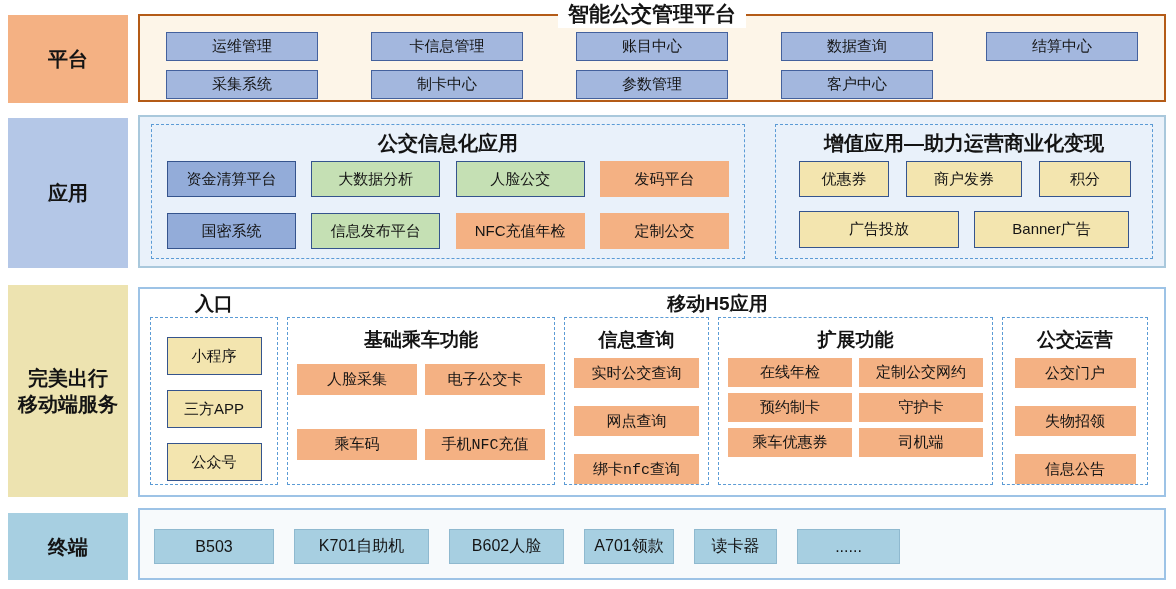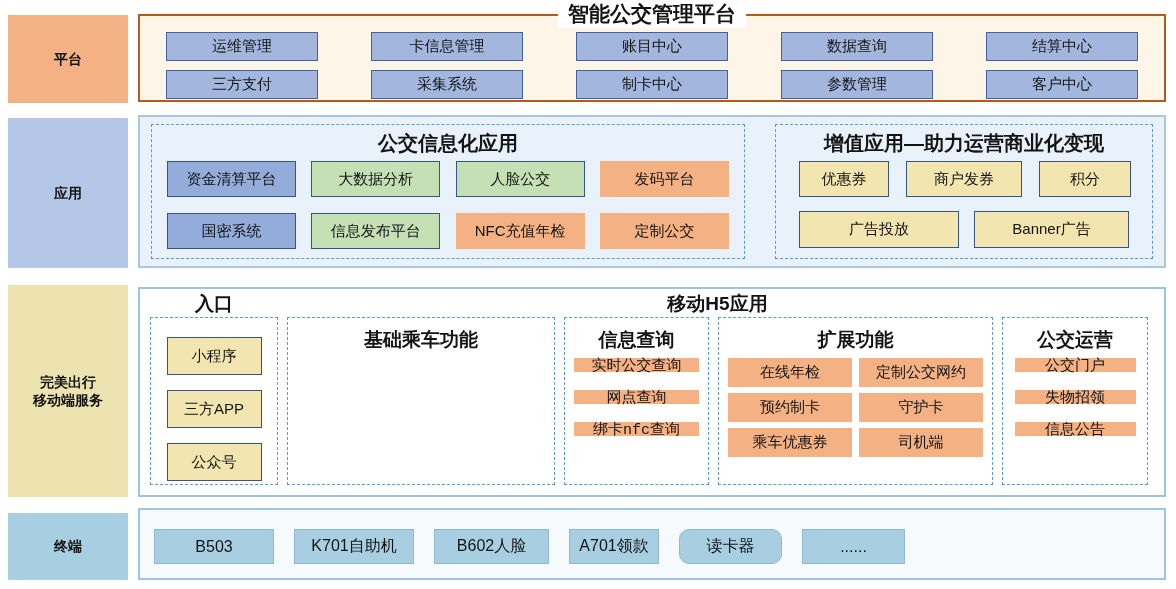--- a/index.html
+++ b/index.html
@@ -1,21 +1,21 @@
 <!DOCTYPE html>
 <html><head>
 <meta charset="utf-8">
 <style>
   html,body{margin:0;padding:0;background:#ffffff;}
   body{font-family:"Liberation Sans","DejaVu Sans",sans-serif;color:#141414;}
   .canvas{position:relative;width:1176px;height:589px;background:#ffffff;overflow:hidden;}
 
   
   .rail-label{position:absolute;left:8px;width:120px;display:flex;align-items:center;justify-content:center;
-    font-weight:bold;font-size:14px;text-align:center;line-height:1.3;}
+    font-weight:bold;font-size:20px;text-align:center;line-height:1.3;}
   .rail-platform{top:15px;height:88px;background:#F4B183;}
   .rail-app{top:118px;height:150px;background:#B4C7E7;}
   .rail-mobile{top:285px;height:212px;background:#EDE3B0;}
   .rail-terminal{top:513px;height:67px;background:#A7CFE1;}
 
   
   .container{position:absolute;left:138px;width:1028px;box-sizing:border-box;}
   .container-platform{top:14px;height:88px;background:#FDF5E8;border:2px solid #B45B17;}
   .container-app{top:115px;height:153px;background:#E9F1FA;border:2px solid #A9C8DC;}
   .container-mobile{top:287px;height:210px;background:#ffffff;border:2px solid #9DC3E6;}
@@ -58,27 +58,27 @@
   .h5-group{height:168px;}
   .g-basic{width:268px;} .g-info{width:145px;} .g-ext{width:275px;} .g-ops{width:146px;}
   .g-title{font-weight:bold;font-size:19px;text-align:center;margin-top:9px;white-space:nowrap;}
   .grid-2col{display:grid;grid-template-columns:repeat(2,120px);justify-content:space-between;
     padding:0 9px;margin-top:11px;row-gap:34px;}
   .grid-2col .node{height:31px;}
   .grid-ext{display:grid;grid-template-columns:repeat(2,124px);justify-content:space-between;
     padding:0 9px;margin-top:5px;row-gap:6px;}
   .grid-ext .node{height:29px;}
   .grid-1col{display:flex;flex-direction:column;align-items:center;margin-top:5px;gap:18px;}
-  .grid-1col .node{height:14px;}
+  .grid-1col .node{height:30px;}
   .w125{width:125px;} .w121{width:121px;}
 
   
   .terminal-flex{display:flex;gap:20px;padding:19px 0 0 14px;}
   .node-terminal{height:35px;background:#A7CFE1;border:1px solid #8FB9CF;font-size:16px;}
-  .t0{width:120px;} .t1{width:120px;} .t2{width:115px;} .t3{width:90px;} .t4{width:103px;border-radius:10px;} .t5{width:103px;}
+  .t0{width:120px;} .t1{width:135px;} .t2{width:115px;} .t3{width:90px;} .t4{width:83px;} .t5{width:103px;}
 </style>
 </head>
 <body>
 
 <div class="canvas">
 
   <div class="rail-label rail-platform">平台</div>
   <div class="rail-label rail-app">应用</div>
   <div class="rail-label rail-mobile">
     <div>
@@ -89,21 +89,20 @@
   <div class="rail-label rail-terminal">终端</div>
 
   <div class="container container-platform">
     <div class="main-title">智能公交管理平台</div>
     <div class="platform-grid">
       <div class="node node-blue1">运维管理</div>
       <div class="node node-blue1">卡信息管理</div>
       <div class="node node-blue1">账目中心</div>
       <div class="node node-blue1">数据查询</div>
       <div class="node node-blue1">结算中心</div>
-      <div class="node node-blue1">三方支付</div>
       <div class="node node-blue1">采集系统</div>
       <div class="node node-blue1">制卡中心</div>
       <div class="node node-blue1">参数管理</div>
       <div class="node node-blue1">客户中心</div>
     </div>
   </div>
 
   <div class="container container-app">
     <div class="app-flex">
       <div class="dashed app-box1">
@@ -141,20 +140,26 @@
         <div class="node node-yellow entry-item">小程序</div>
         <div class="node node-yellow entry-item">三方APP</div>
         <div class="node node-yellow entry-item">公众号</div>
       </div>
     </div>
     <div class="h5-area">
       <div class="col-title">移动H5应用</div>
       <div class="h5-groups">
         <div class="dashed h5-group g-basic">
           <div class="g-title">基础乘车功能</div>
+          <div class="grid-2col">
+            <div class="node cell-orange">人脸采集</div>
+            <div class="node cell-orange">电子公交卡</div>
+            <div class="node cell-orange">乘车码</div>
+            <div class="node cell-orange">手机NFC充值</div>
+          </div>
         </div>
         <div class="dashed h5-group g-info">
           <div class="g-title">信息查询</div>
           <div class="grid-1col">
             <div class="node cell-orange w125">实时公交查询</div>
             <div class="node cell-orange w125">网点查询</div>
             <div class="node cell-orange w125">绑卡nfc查询</div>
           </div>
         </div>
         <div class="dashed h5-group g-ext">

